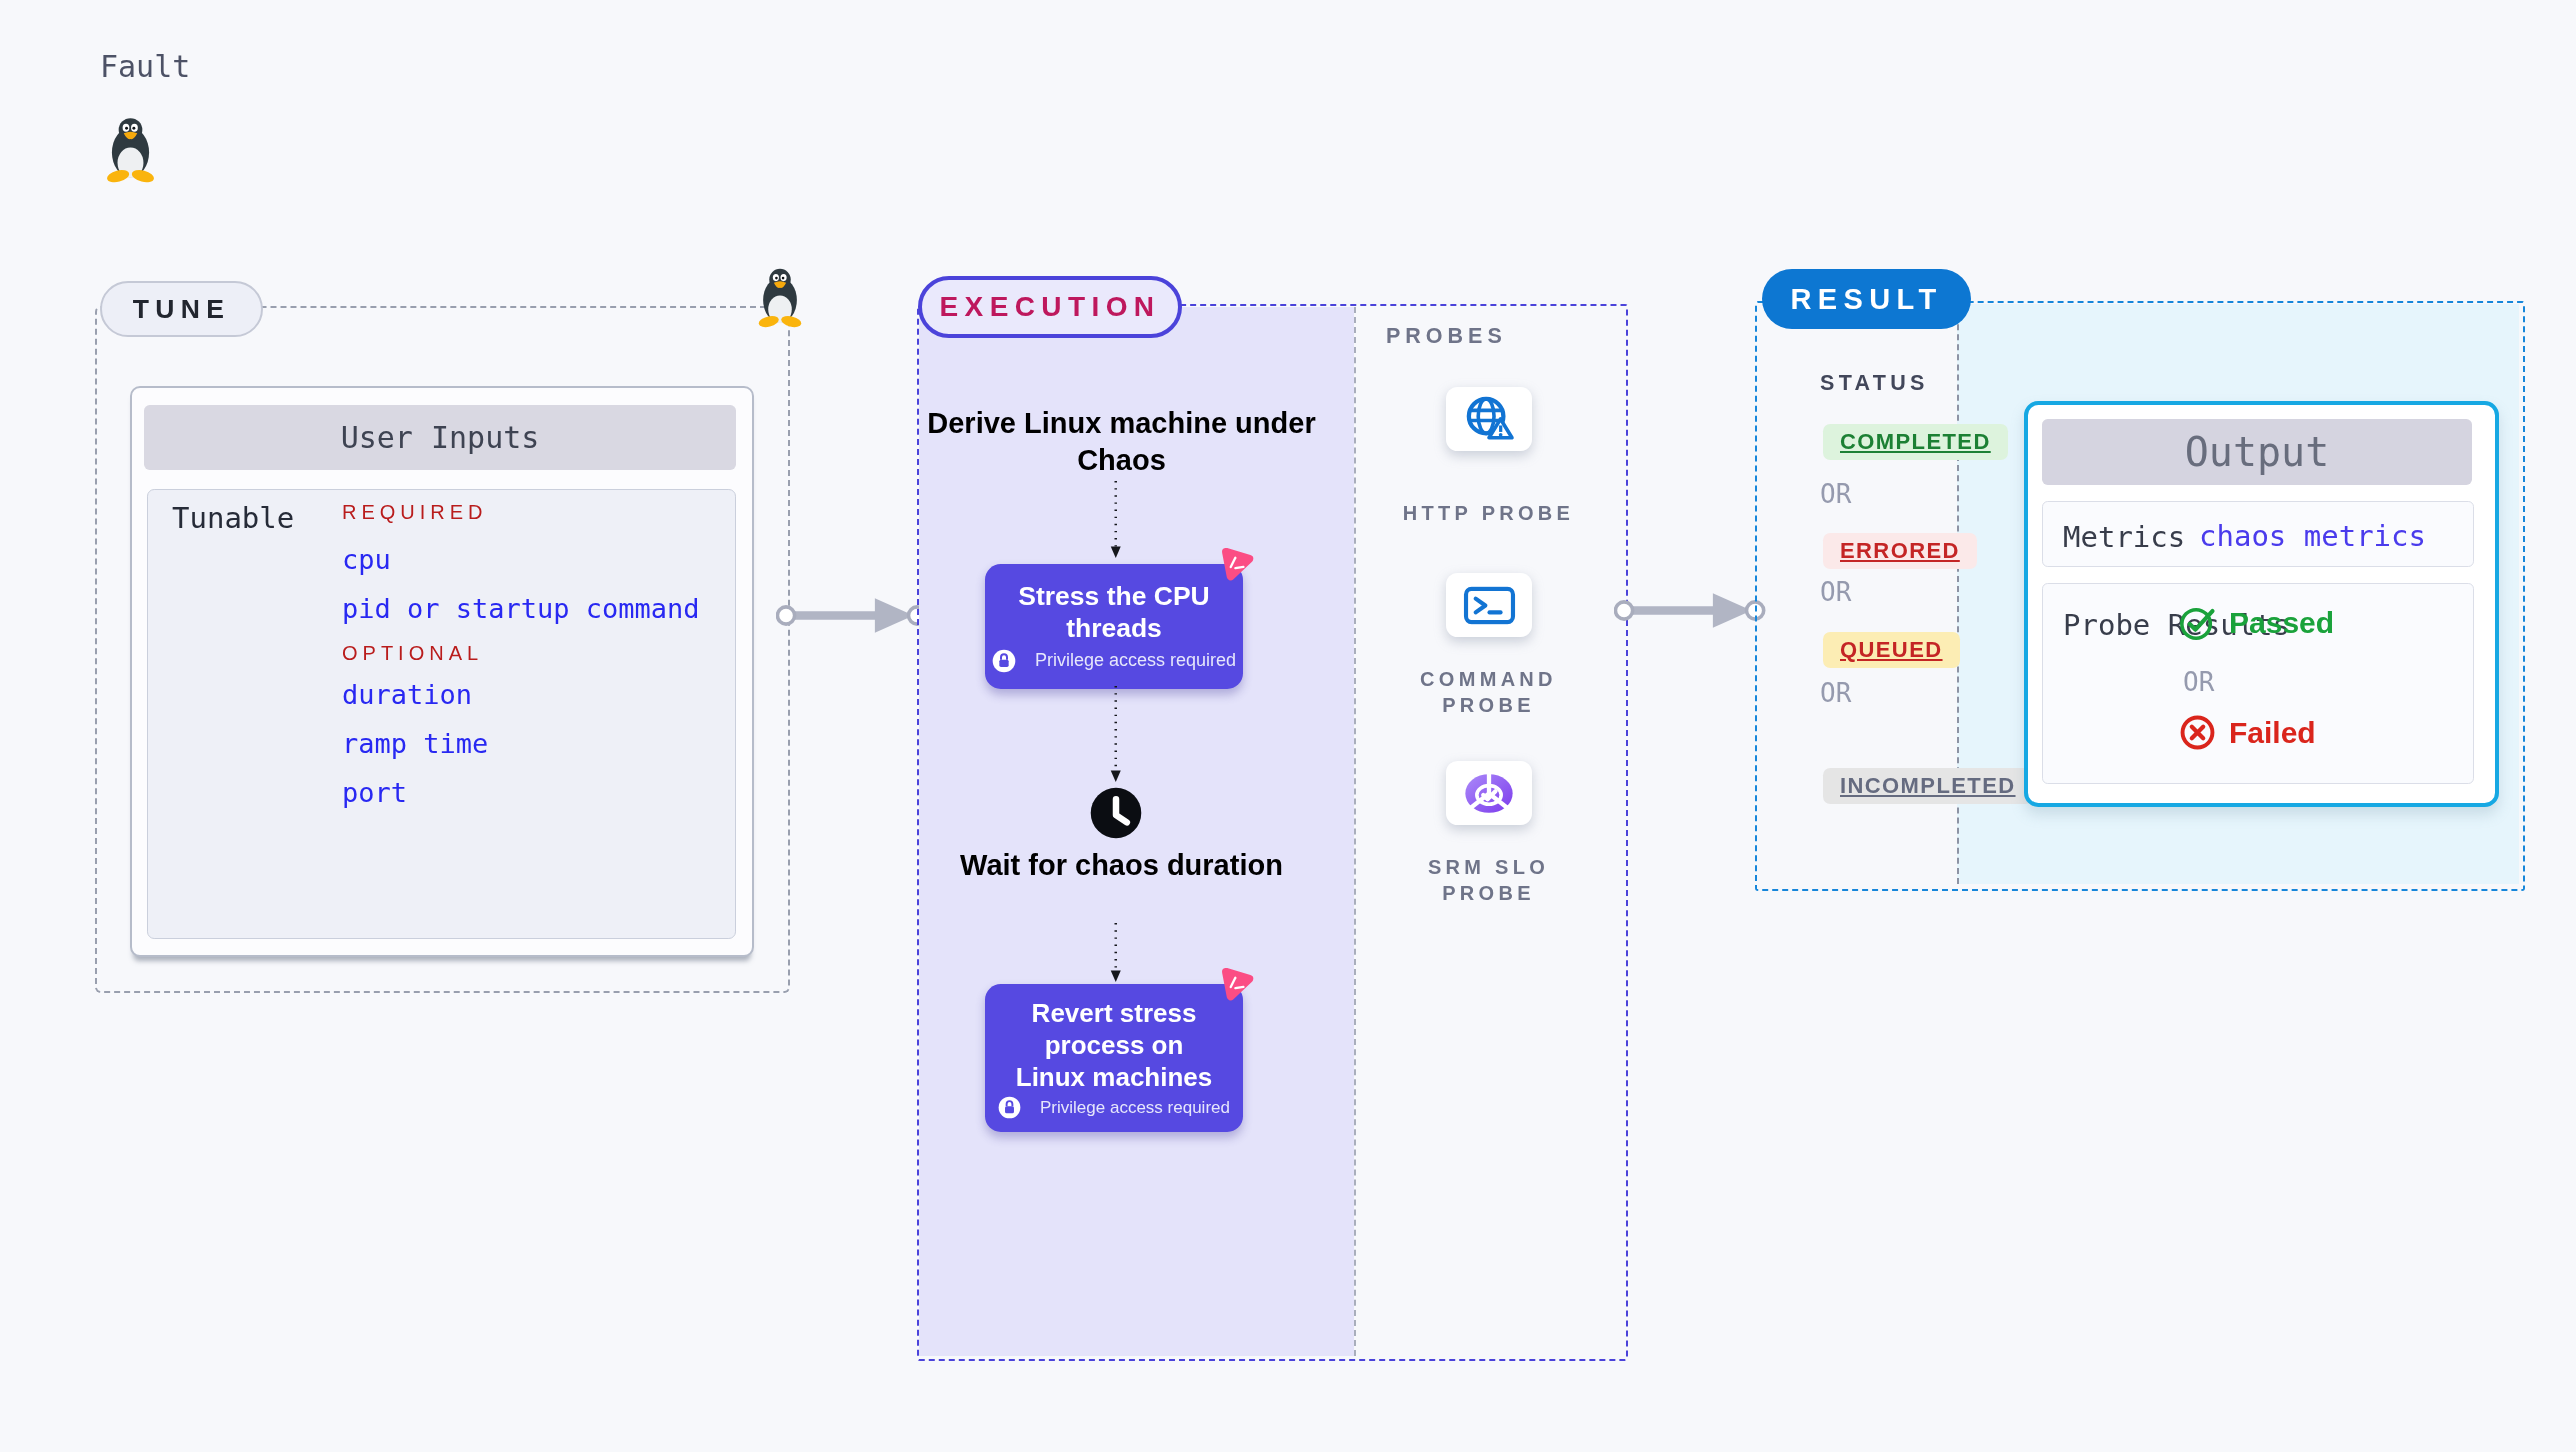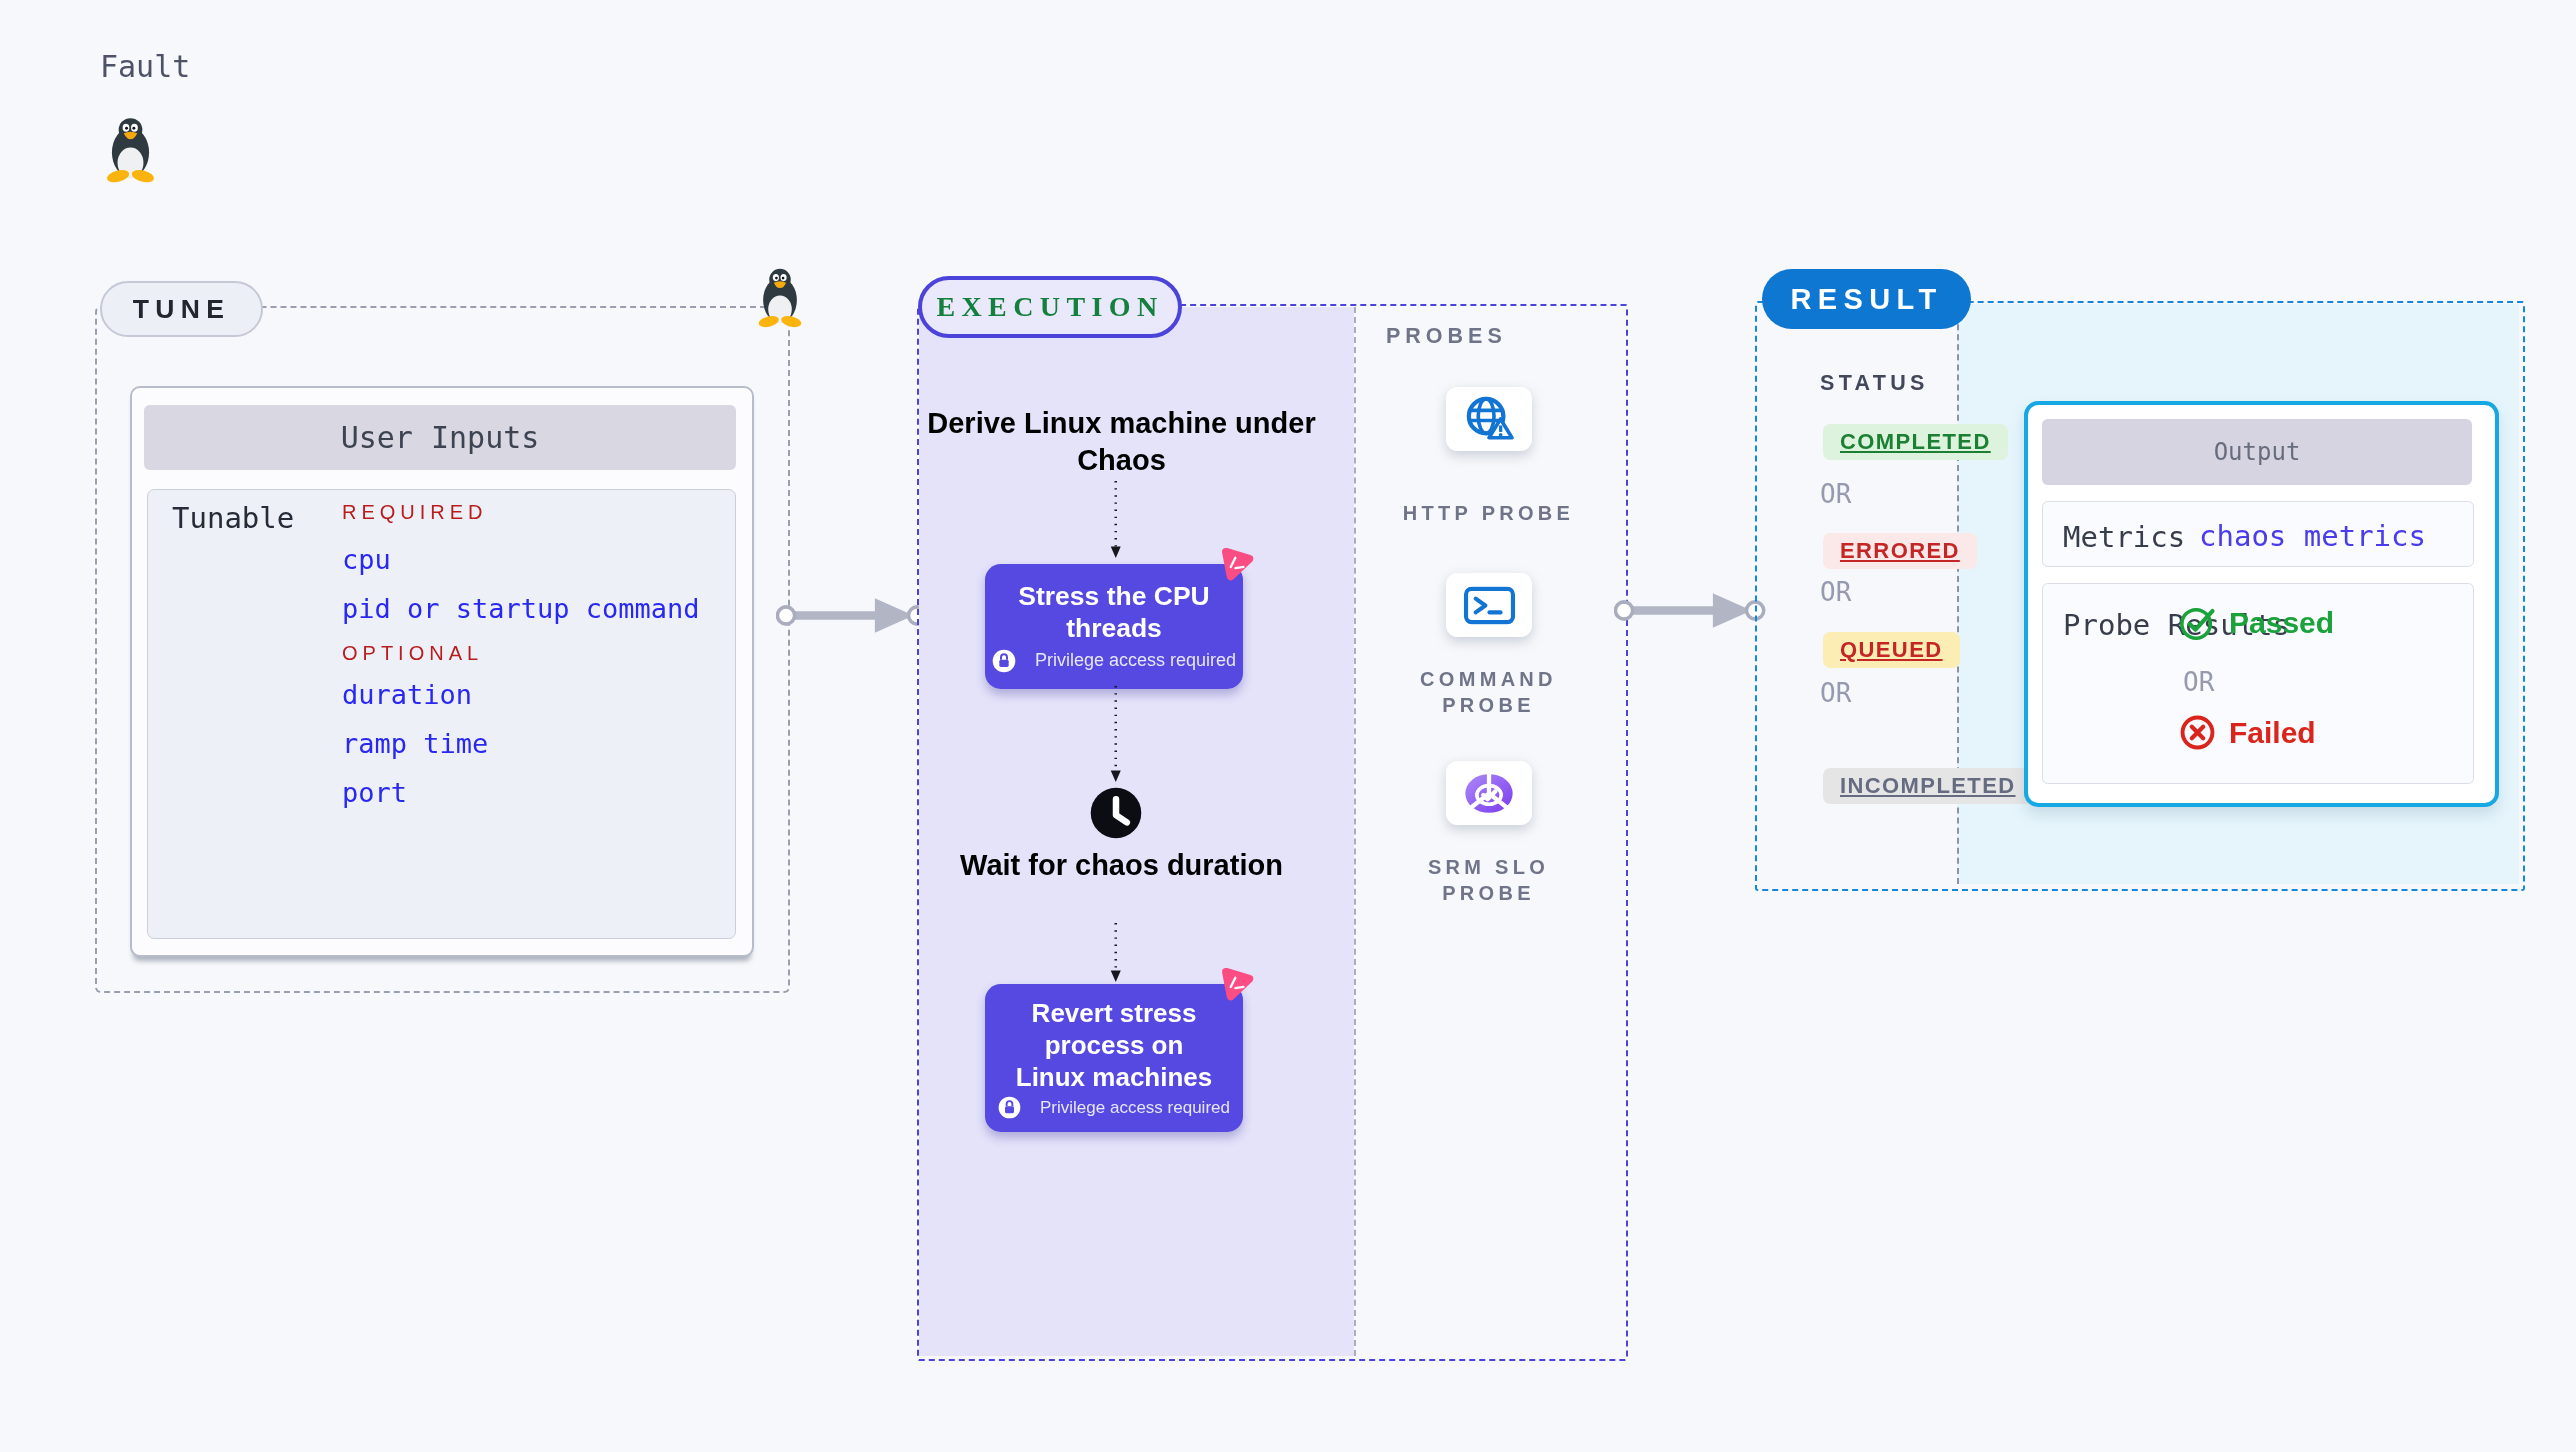--- a/index.html
+++ b/index.html
@@ -25,21 +25,21 @@
               border:2.9px dashed #1686da;border-radius:2.9px;}
   .result-cyan{left:1957px;top:304px;width:562px;height:580px;background:#e6f5fc;}
   .result-divider{left:1957px;top:304px;width:0;height:580px;border-left:2.1px dashed #8d93a4;}
 
   
   .pill{display:flex;align-items:center;justify-content:center;border-radius:32px;
         font-weight:bold;letter-spacing:6.4px;}
   .tune-pill{left:100px;top:281px;width:159px;height:52px;background:#edeff7;
              border:2.1px solid #c5c9d6;font-size:26.5px;color:#22262f;}
   .exec-pill{left:918px;top:276px;width:256px;height:54px;background:#eae9fc;
-             border:4.3px solid #4b43da;font-size:28px;color:#15803d;font-family:Liberation Serif, serif;}
+             border:4.3px solid #4b43da;font-size:28px;color:#be185d;}
   .result-pill{left:1762px;top:269px;width:209px;height:60px;background:#0d77d2;
                font-size:29px;color:#ffffff;}
 
   
   .ui-card{left:130px;top:386px;width:620px;height:567px;background:#fcfcfe;
            border:2.9px solid #b6bcca;border-radius:10px;
            box-shadow:0 7.2px 5.7px -3.6px rgba(100,110,130,.5);}
   .ui-header{left:144px;top:405px;width:592px;height:65px;background:#d9d8e2;border-radius:5.7px;
              display:flex;align-items:center;justify-content:center;
              font-size:30px;color:#3e4352;}
@@ -74,21 +74,21 @@
   .status-label{left:1820px;top:371px;font-size:21.5px;font-weight:bold;letter-spacing:4.3px;color:#42475a;}
   .status-badge{left:1823px;height:36px;padding:0 17px;border-radius:7.2px;display:inline-flex;
                 align-items:center;font-size:22px;font-weight:bold;letter-spacing:1.4px;text-decoration:underline;}
   .or-text{left:1820px;font-size:26px;color:#959aae;}
 
   
   .out-card{left:2024px;top:401px;width:467px;height:398px;background:#ffffff;
             border:4.3px solid #16a8e3;border-radius:14.3px;
             box-shadow:0 7.2px 13px rgba(120,150,170,.25);}
   .out-header{left:2042px;top:419px;width:430px;height:66px;background:#d5d4e0;border-radius:5.7px;
-              display:flex;align-items:center;justify-content:center;font-size:24px;color:#686d7d;}
+              display:flex;align-items:center;justify-content:center;font-size:40px;color:#686d7d;}
   .out-row{left:2042px;width:430px;background:#fafbfe;border:1.4px solid #dbdee8;border-radius:5.7px;}
   .row-metrics{top:501px;height:64px;}
   .row-probe{top:583px;height:199px;}
   .out-row-label{position:absolute;left:20px;font-size:29px;color:#383d4b;line-height:1.35;}
   .metrics-value{position:absolute;left:156px;top:17px;font-size:29px;color:#4a3bec;}
   .pr-item{position:absolute;left:136px;display:flex;align-items:center;gap:13px;
            font-size:30px;font-weight:bold;}
   .pr-or{position:absolute;left:140px;font-size:26px;color:#959aae;}
 </style>
 </head>

